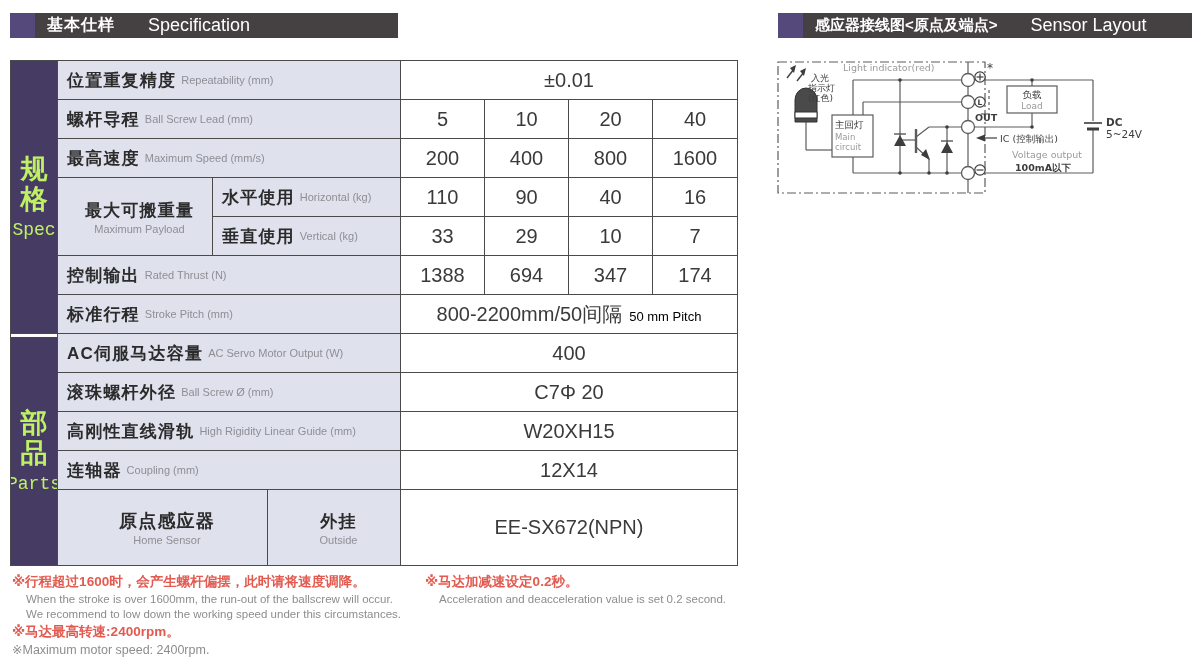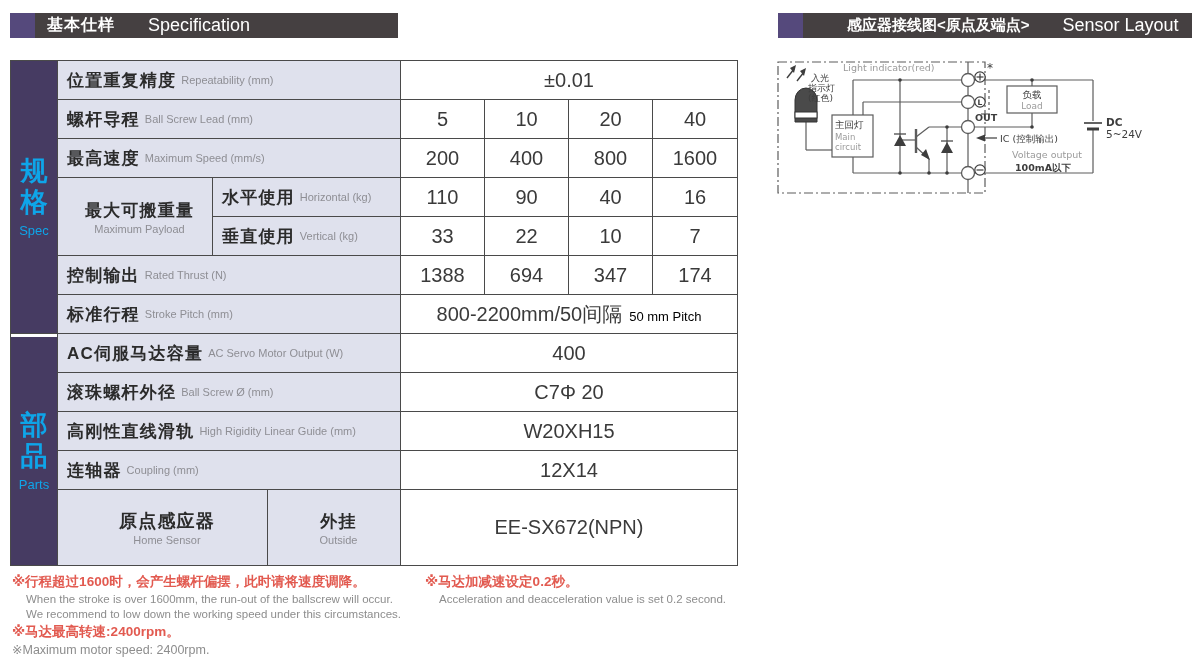--- a/index.html
+++ b/index.html
@@ -8,34 +8,34 @@
     font-family:"Liberation Sans","DejaVu Sans",sans-serif;overflow:hidden;
   }
   
   .hdr{position:absolute;display:flex;height:25px;}
   .hdr .sq{width:25px;height:25px;background:#55497c;flex:0 0 auto;}
   .hdr .bar{flex:1;background:#454041;color:#fff;display:flex;align-items:center;padding-left:12px;white-space:nowrap;overflow:hidden;gap:17px;}
   .hdr .cn{font-size:16px;font-weight:bold;letter-spacing:1px;}
   .hdr .en{font-size:18px;margin-left:16px;font-weight:normal;}
   #hdr-left{left:10px;top:13px;width:388px;}
   #hdr-right{left:778px;top:13px;width:414px;}
-  #hdr-right .cn{font-size:15px;letter-spacing:0;margin-left:32px;}
+  #hdr-right .cn{font-size:15px;letter-spacing:0;}
   
   .spec-table{
     position:absolute;left:10px;top:60px;
     display:grid;
     grid-template-columns:46px 154px 54px 132px 83px 83px 83px 84px;
     grid-template-rows:repeat(11,38px) 75px;
     gap:1px;background:#4a4a4a;border:1px solid #4a4a4a;
   }
   .cell{overflow:hidden;}
-  .sidebar{background:#463b62;color:#0ea5e9;display:flex;flex-direction:column;align-items:center;justify-content:center;}
+  .sidebar{background:#463b62;color:#bef264;display:flex;flex-direction:column;align-items:center;justify-content:center;}
   .sidebar.parts{border-top:3px solid #ffffff;}
   .side-cn{font-size:27px;font-weight:bold;width:1.08em;line-height:1.12;word-break:break-all;text-align:center;}
-  .side-en{font-size:13px;margin-top:6px;}
+  .side-en{font-size:18px;margin-top:6px;font-family:Liberation Mono, monospace;}
   .lbl{background:#dfe1ed;display:flex;align-items:center;gap:5px;padding-left:9px;white-space:nowrap;}
   .lbl .cn{font-size:17px;font-weight:bold;color:#2b2b2b;letter-spacing:1.2px;}
   .lbl .en{font-size:11px;color:#8e8e94;letter-spacing:0;}
   .lbl.two{flex-direction:column;align-items:center;justify-content:center;gap:1px;}
   .lbl.two .en{margin-left:0;}
   .lbl.big .cn{font-size:18px;}
   .val{background:#ffffff;display:flex;align-items:center;justify-content:center;font-size:20px;color:#3a3a3a;white-space:nowrap;}
   .val .note{font-size:13px;color:#000000;margin-left:7px;padding-top:4px;}
   
   .notes{position:absolute;white-space:nowrap;}
@@ -111,21 +111,21 @@
   </div>
   <div class="cell val" style="grid-area:4/5/5/6">110</div>
   <div class="cell val" style="grid-area:4/6/5/7">90</div>
   <div class="cell val" style="grid-area:4/7/5/8">40</div>
   <div class="cell val" style="grid-area:4/8/5/9">16</div>
   <div class="cell lbl" style="grid-area:5/3/6/5">
     <span class="cn">垂直使用</span>
     <span class="en">Vertical (kg)</span>
   </div>
   <div class="cell val" style="grid-area:5/5/6/6">33</div>
-  <div class="cell val" style="grid-area:5/6/6/7">22</div>
+  <div class="cell val" style="grid-area:5/6/6/7">29</div>
   <div class="cell val" style="grid-area:5/7/6/8">10</div>
   <div class="cell val" style="grid-area:5/8/6/9">7</div>
 
   <div class="cell lbl" style="grid-area:6/2/7/5">
     <span class="cn">控制输出</span>
     <span class="en">Rated Thrust (N)</span>
   </div>
   <div class="cell val" style="grid-area:6/5/7/6">1388</div>
   <div class="cell val" style="grid-area:6/6/7/7">694</div>
   <div class="cell val" style="grid-area:6/7/7/8">347</div>

